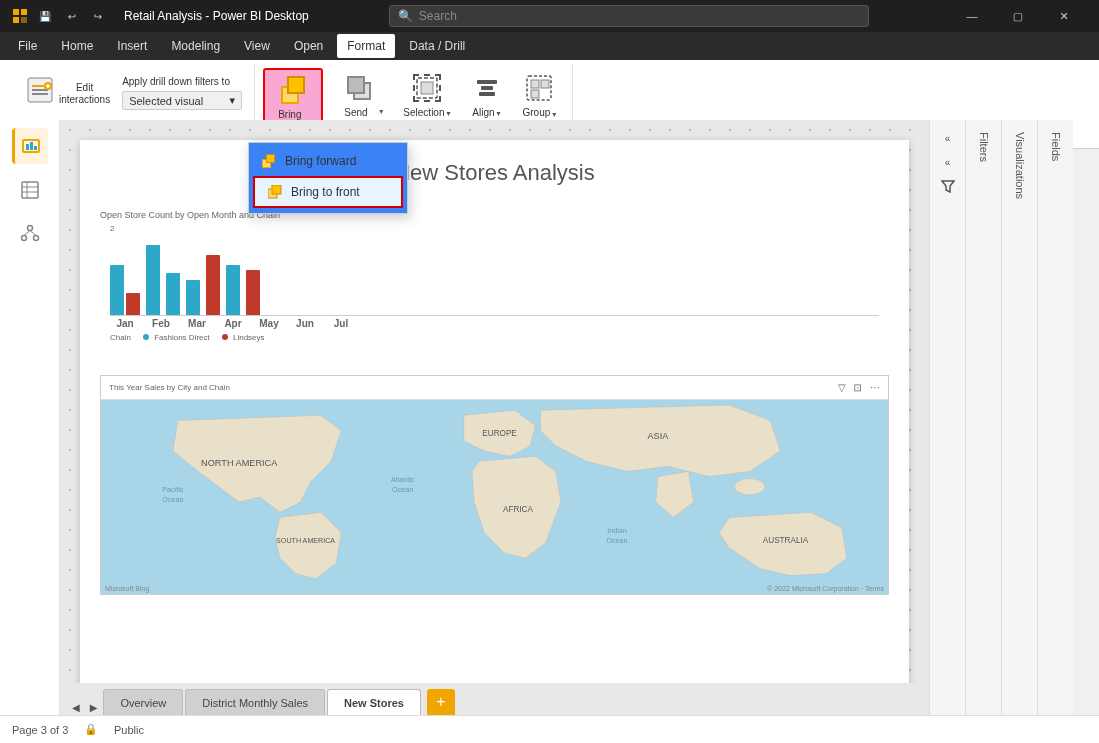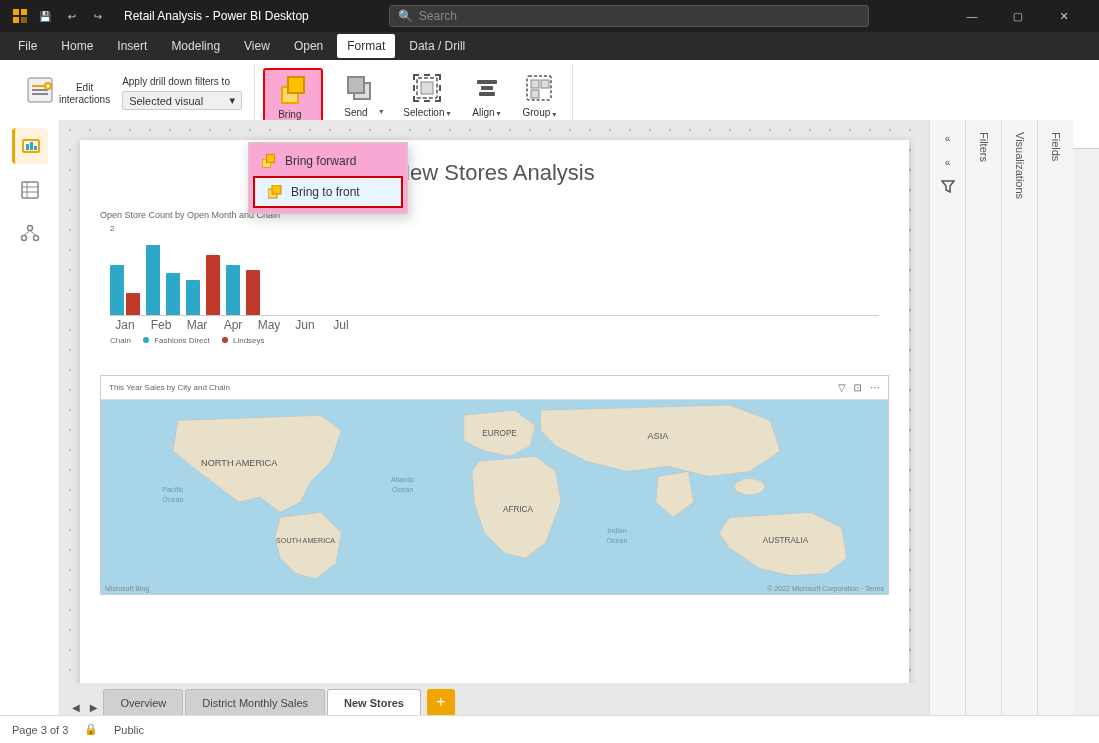--- a/index.html
+++ b/index.html
@@ -142,21 +142,21 @@
       gap: 4px;
       border-right: 1px solid #e0e0e0;
       position: relative;
     }
 
     
     .dropdown-overlay {
       position: absolute;
       top: 82px;
       left: 248px;
-      background: #f9a8d4;
+      background: #3b82f6;
       border: 1px solid #ccc;
       box-shadow: 2px 4px 12px rgba(0,0,0,0.2);
       z-index: 100;
       min-width: 160px;
       padding: 4px 0;
     }
     .dropdown-item {
       display: flex;
       align-items: center;
       padding: 6px 12px;
@@ -250,22 +250,23 @@
       padding: 0 10px;
     }
     .bar-group { display: flex; align-items: flex-end; gap: 2px; }
     .bar { width: 14px; border-radius: 1px 1px 0 0; }
     .bar-teal { background: #2da8c9; }
     .bar-red { background: #c0392b; }
     .chart-x-labels {
       display: flex;
       gap: 6px;
       padding: 2px 10px 0;
-      font-size: 12px;
+      font-size: 10px;
       color: #666;
+      font-weight: bold;
     }
     .x-label { width: 30px; text-align: center; }
     .chart-legend { font-size: 8px; color: #666; margin-top: 4px; padding: 0 10px; display: flex; gap: 12px; }
     .legend-dot { width: 6px; height: 6px; border-radius: 50%; display: inline-block; margin-right: 3px; }
 
     
     .map-area {
       position: absolute;
       top: 235px;
       left: 20px;

